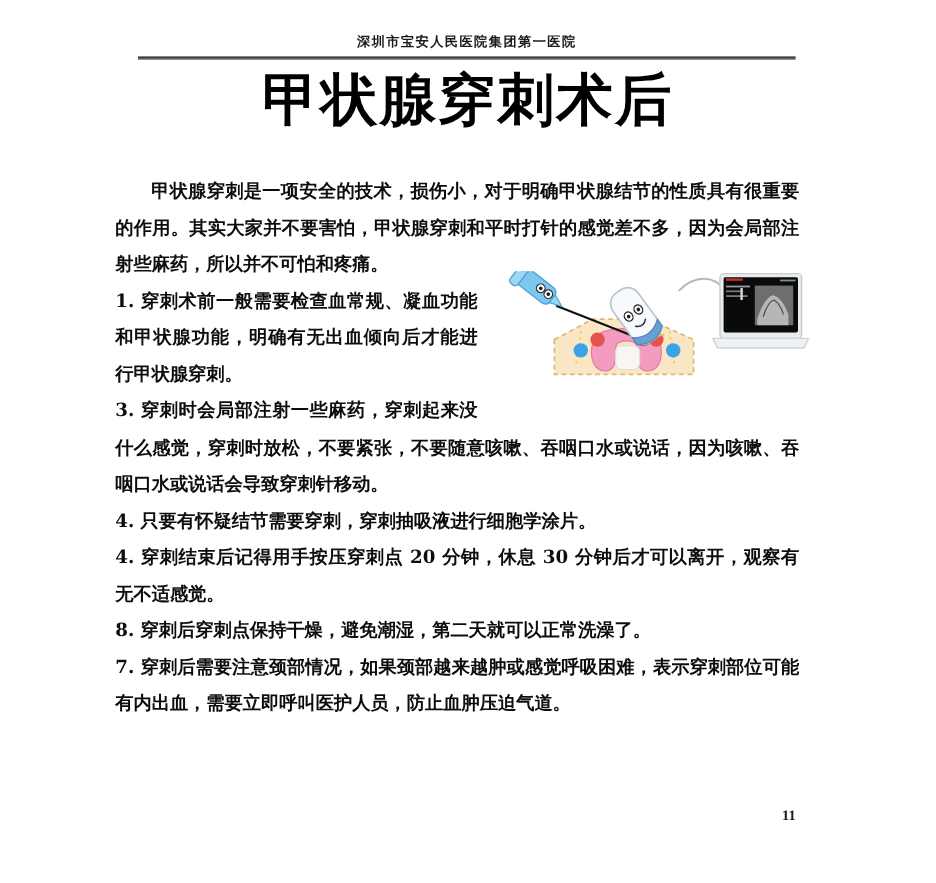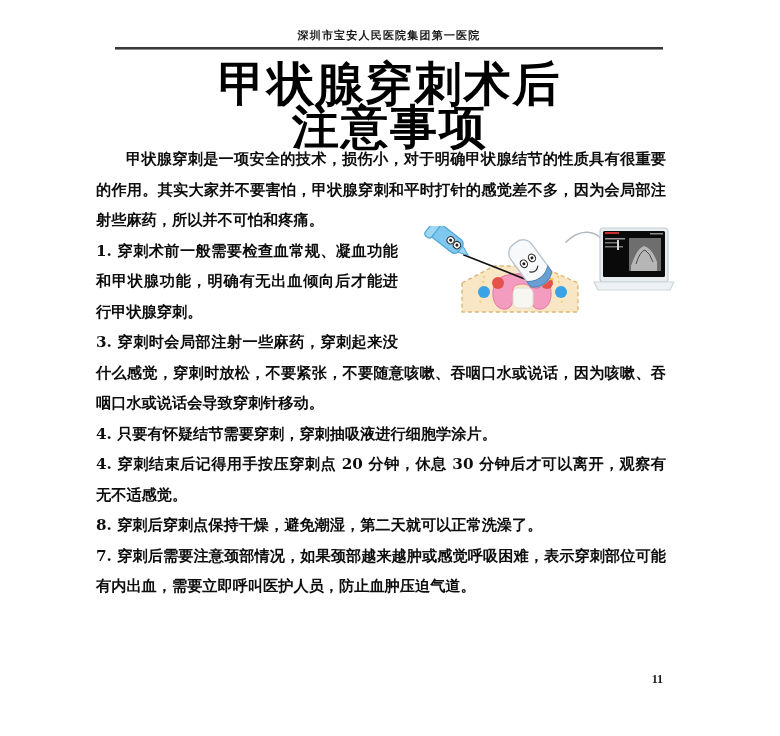--- a/index.html
+++ b/index.html
@@ -120,21 +120,20 @@
 
 <div class="page">
 
   <div class="header-zone">
     <div class="header-title">深圳市宝安人民医院集团第一医院</div>
     <div class="header-rule"></div>
   </div>
 
   <div class="doc-title">
     <span>甲状腺穿刺术后</span>
-    <span class="line2">注意事项</span>
   </div>
 
   <div class="body-zone">
 
     <p class="para intro">甲状腺穿刺是一项安全的技术，损伤小，对于明确甲状腺结节的性质具有很重要的作用。其实大家并不要害怕，甲状腺穿刺和平时打针的感觉差不多，因为会局部注射些麻药，所以并不可怕和疼痛。</p>
 
     <div class="art-float"></div>
 
     <p class="para item">1. 穿刺术前一般需要检查血常规、凝血功能和甲状腺功能，明确有无出血倾向后才能进行甲状腺穿刺。</p>
 

